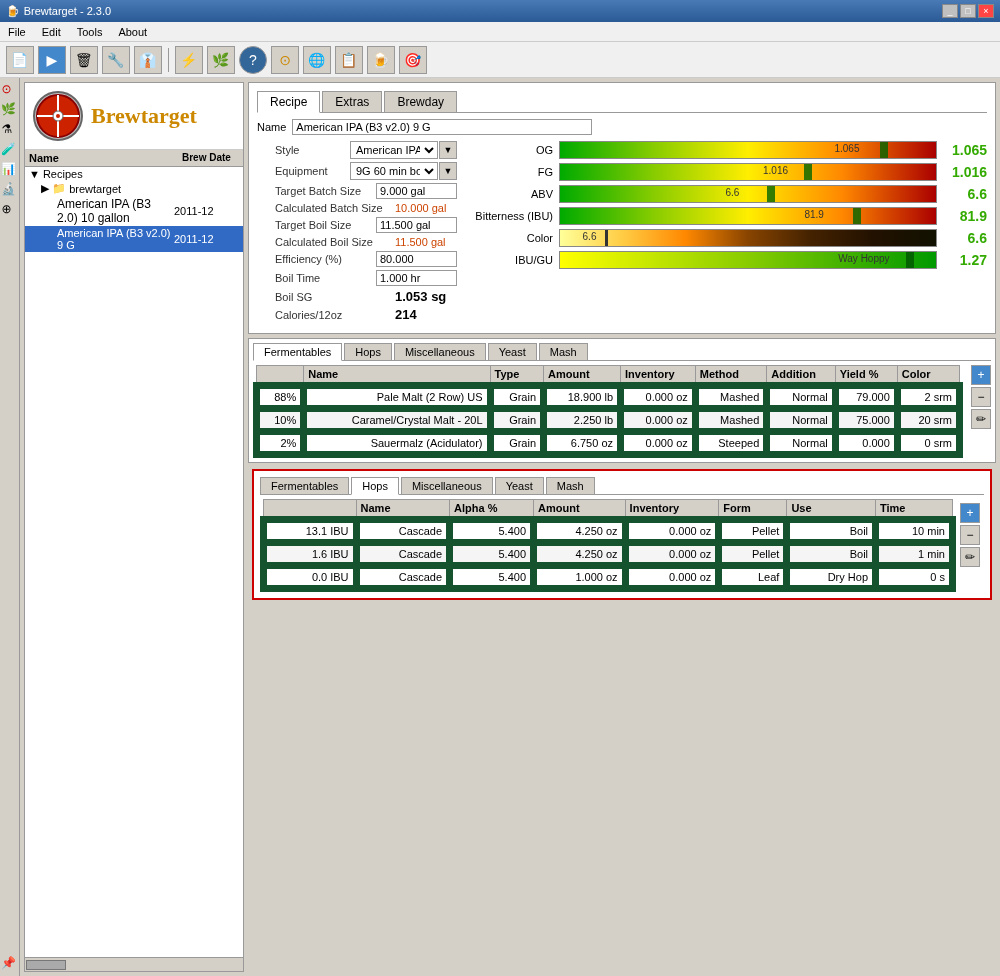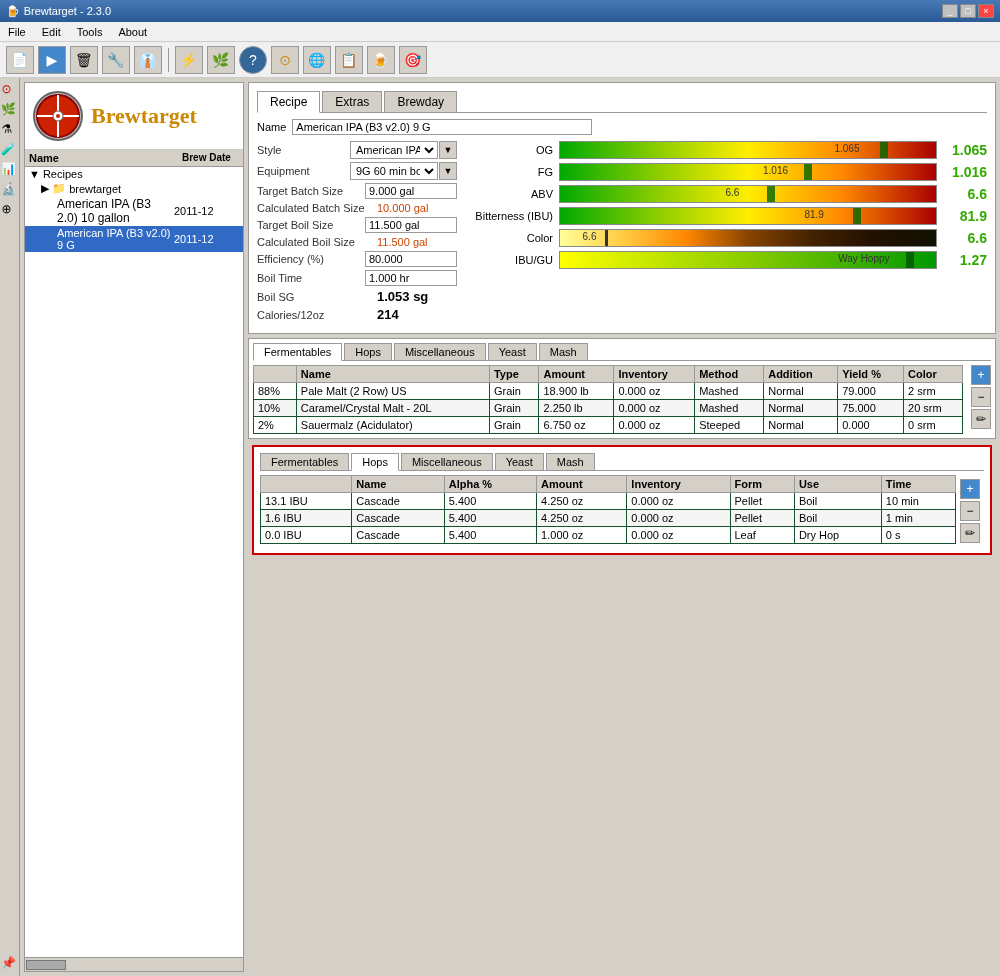--- a/index.html
+++ b/index.html
@@ -132,30 +132,30 @@
     }
     .tab.active {
       background: white;
       border-bottom: 1px solid white;
       margin-bottom: -1px;
     }
     
     
     .recipe-content { display: flex; gap: 12px; }
     .recipe-form { width: 200px; }
-    .form-row { display: flex; align-items: center; margin-bottom: 3px; }
+    .form-row { display: flex; align-items: center; margin-bottom: 3px; margin-left: 18px; }
     .form-label { width: 120px; font-size: 11px; color: #333; }
     .form-value { font-size: 11px; }
     .form-value.orange { color: #cc4400; }
     .form-value.bold { font-weight: bold; font-size: 13px; }
     .form-input {
       border: 1px solid #999;
       padding: 1px 3px;
       font-size: 11px;
-      width: 92px;
+      width: 81px;
     }
     .form-select {
       border: 1px solid #999;
       padding: 1px;
       font-size: 11px;
       width: 88px;
       background: white;
     }
     .form-select-with-btn { display: flex; gap: 1px; justify-content: center; }
     .form-dropdown-btn {
@@ -207,22 +207,23 @@
       font-size: 11px;
     }
     .data-table th {
       background: #d4d0c8;
       border: 1px solid #999;
       padding: 2px 4px;
       text-align: left;
       font-weight: bold;
     }
     .data-table td {
-      border: 1px solid #14532d;
+      border: 7px solid #14532d;
       padding: 2px 4px;
+      text-align: right;
     }
     .data-table tr:nth-child(even) { background: #f5f5f5; }
     
     
     .table-actions {
       display: flex;
       flex-direction: column;
       gap: 2px;
       padding: 4px;
     }

